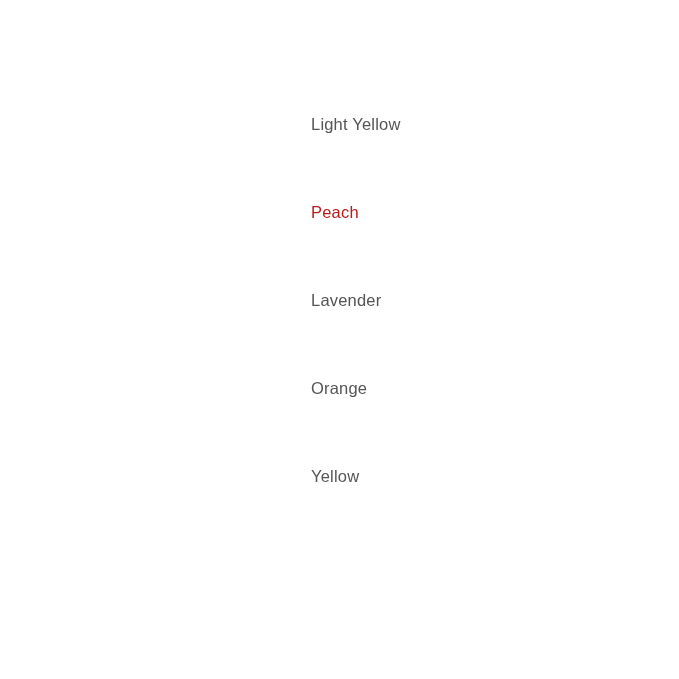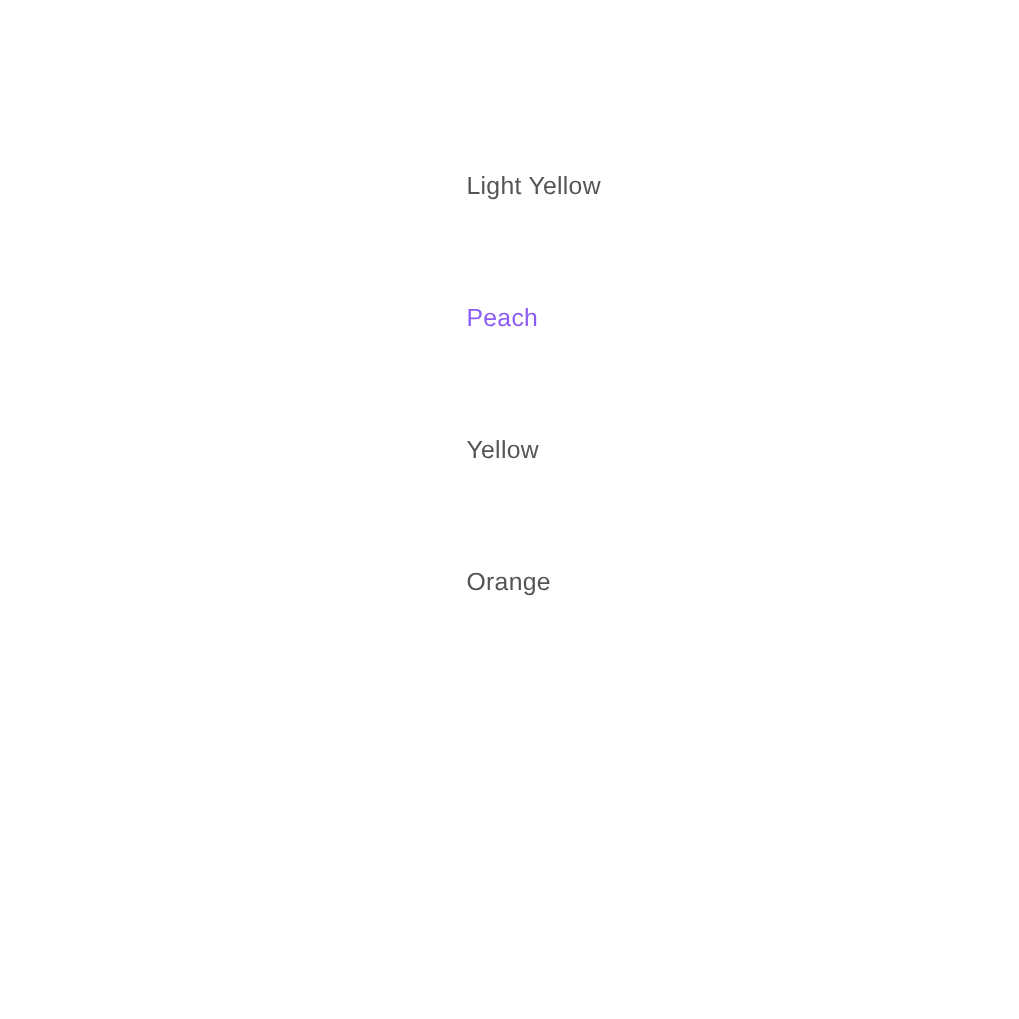--- a/index.html
+++ b/index.html
@@ -94,33 +94,39 @@
       <span class="swatch-dot-wrap">
         <span class="swatch-dot" style="background: radial-gradient(circle at 33% 28%, rgb(243, 227, 174) 0%, rgb(235, 215, 149) 52%, rgb(214, 190, 119) 100%);"></span>
       </span>
       <span class="swatch-label" style="color: rgb(85, 85, 85);">Light Yellow</span>
     </li>
 
     <li class="swatch-row">
       <span class="swatch-dot-wrap">
         <span class="swatch-dot" style="background: radial-gradient(circle at 33% 28%, rgb(240, 188, 174) 0%, rgb(232, 164, 147) 52%, rgb(209, 139, 121) 100%);"></span>
       </span>
-      <span class="swatch-label" style="color: #8b5cf6;">Peach</span>
+      <span class="swatch-label" style="color: #b91c1c;">Peach</span>
+    </li>
+
+    <li class="swatch-row">
+      <span class="swatch-dot-wrap">
+        <span class="swatch-dot" style="background: radial-gradient(circle at 33% 28%, rgb(234, 224, 232) 0%, rgb(222, 210, 220) 52%, rgb(200, 186, 198) 100%);"></span>
+      </span>
+      <span class="swatch-label" style="color: rgb(85, 85, 85);">Lavender</span>
     </li>
 
 
+    <li class="swatch-row">
+      <span class="swatch-dot-wrap">
+        <span class="swatch-dot" style="background: radial-gradient(circle at 33% 28%, rgb(204, 122, 91) 0%, rgb(188, 98, 67) 52%, rgb(160, 79, 51) 100%);"></span>
+      </span>
+      <span class="swatch-label" style="color: rgb(85, 85, 85);">Orange</span>
+    </li>
 
     <li class="swatch-row">
       <span class="swatch-dot-wrap">
         <span class="swatch-dot" style="background: radial-gradient(circle at 33% 28%, rgb(248, 221, 176) 0%, rgb(243, 206, 148) 52%, rgb(223, 181, 117) 100%);"></span>
       </span>
       <span class="swatch-label" style="color: rgb(85, 85, 85);">Yellow</span>
     </li>
 
-    <li class="swatch-row">
-      <span class="swatch-dot-wrap">
-        <span class="swatch-dot" style="background: radial-gradient(circle at 33% 28%, rgb(204, 122, 91) 0%, rgb(188, 98, 67) 52%, rgb(160, 79, 51) 100%);"></span>
-      </span>
-      <span class="swatch-label" style="color: rgb(85, 85, 85);">Orange</span>
-    </li>
-
   </ul>
 </div>
 
 </body></html>

